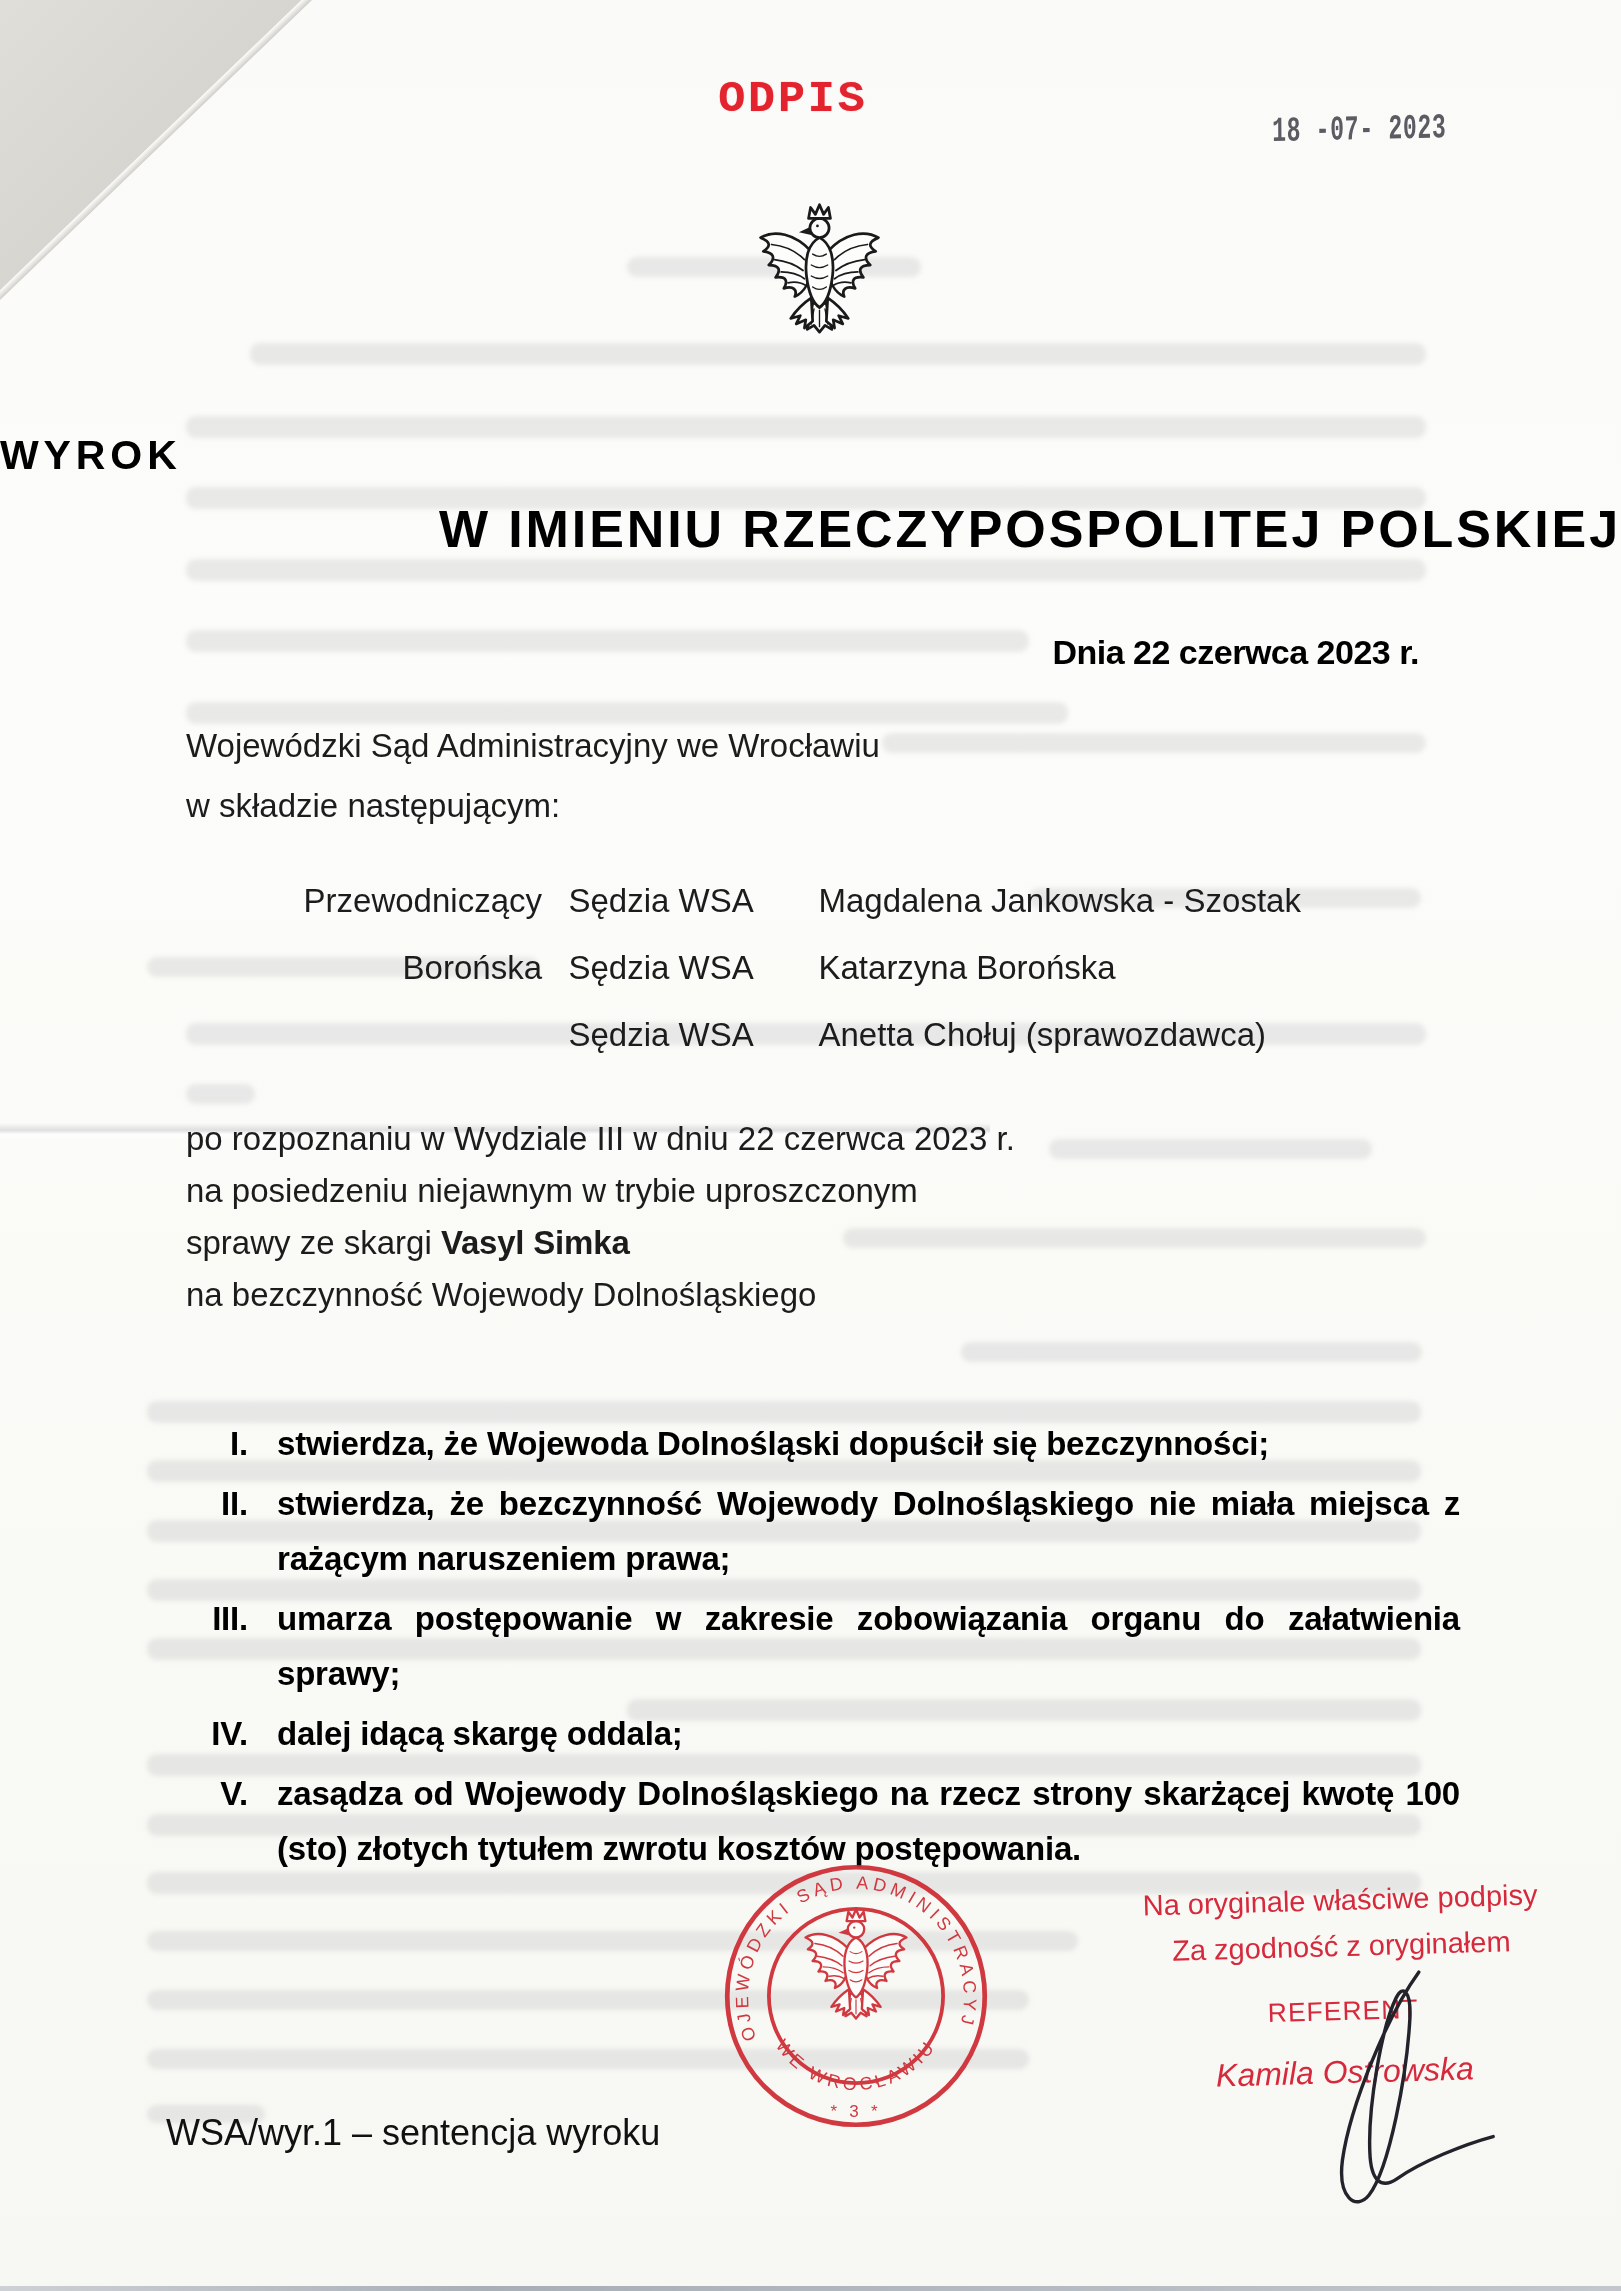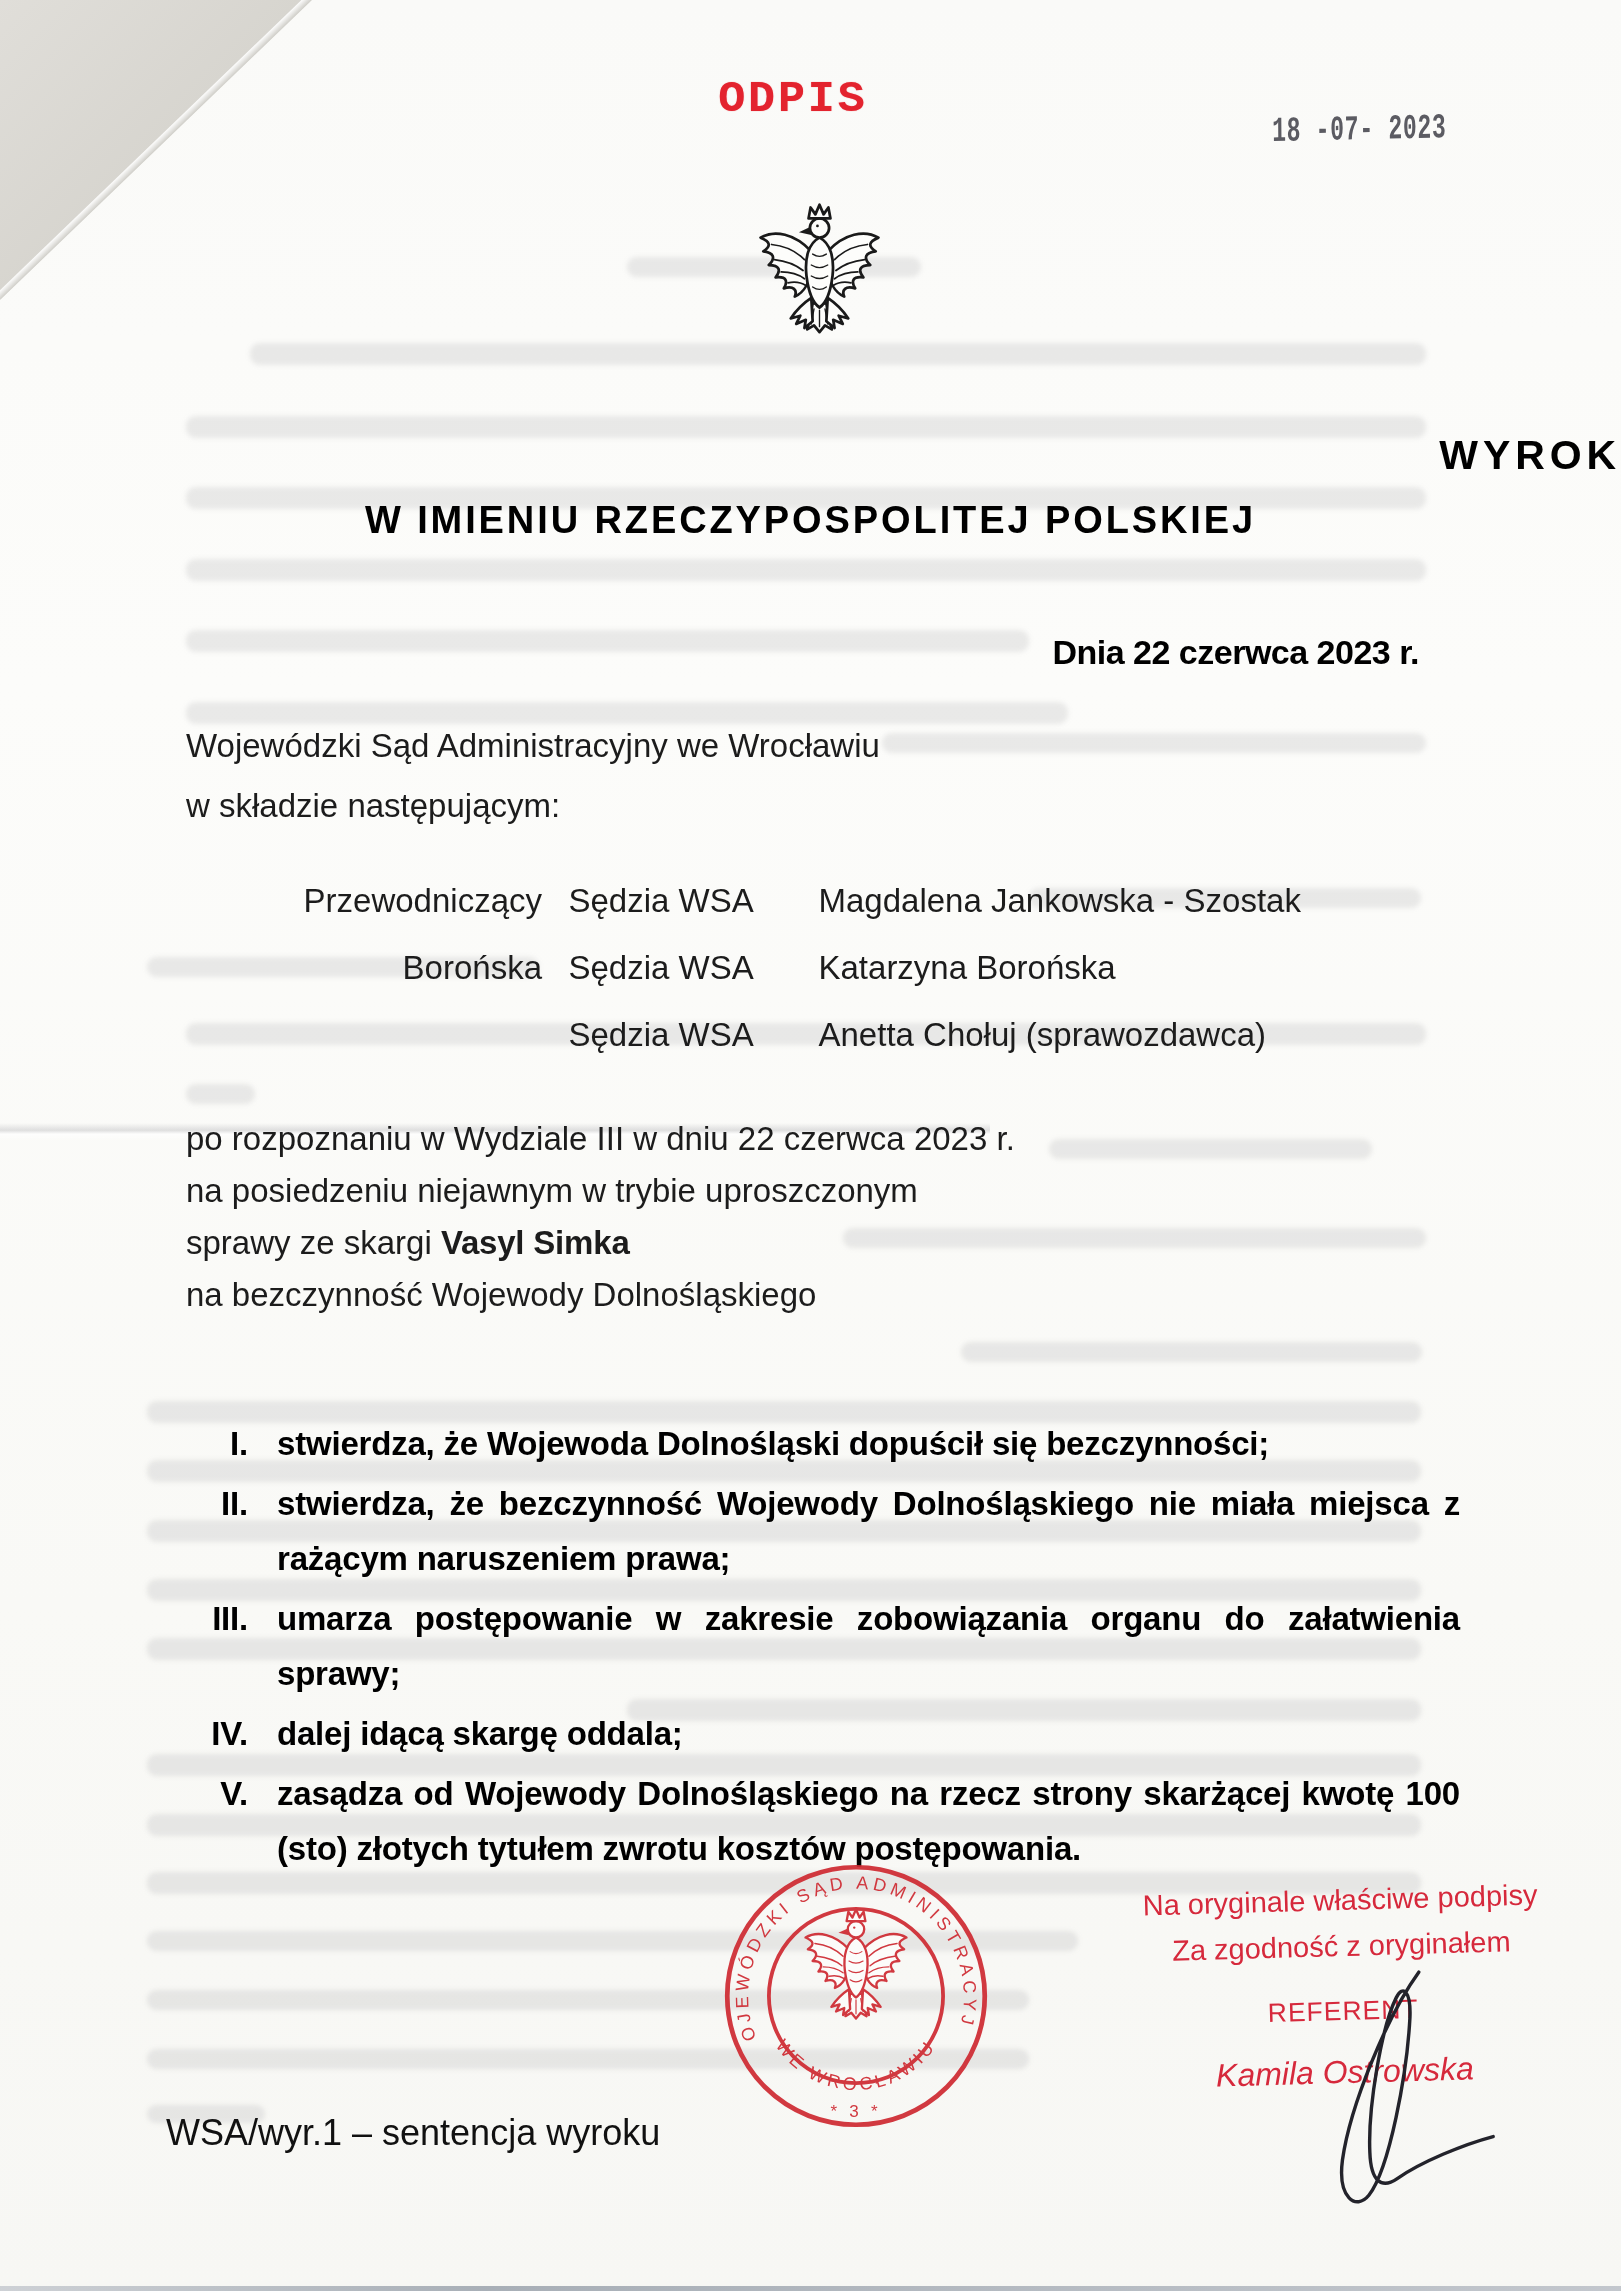--- a/index.html
+++ b/index.html
@@ -25,24 +25,24 @@
     filter:blur(2.5px);z-index:1;}
   
   .odpis{position:absolute;left:0;right:0;top:74px;text-align:center;z-index:3;
     font-family:"Liberation Mono",monospace;font-weight:bold;font-size:45px;letter-spacing:2.9px;
     color:var(--red-stamp);transform:translateX(-17.6px);text-shadow:0 0 1px rgba(227,35,46,.55);}
   .datestamp{position:absolute;left:1272px;top:112px;z-index:3;
     font-family:"Liberation Mono",monospace;font-weight:bold;font-size:35px;letter-spacing:1px;
     color:var(--gray-stamp);transform:scaleX(.66) rotate(-.8deg);transform-origin:left top;opacity:.9;}
   .caseno{position:absolute;left:146px;top:153px;font-size:33px;z-index:2;}
   .emblem{position:absolute;left:751px;top:202px;width:137px;height:161px;color:#1a1a1a;z-index:2;}
-  .title{position:absolute;left:0;right:0;top:432px;text-align:right;z-index:2;
+  .title{position:absolute;left:0;right:0;top:432px;text-align:left;z-index:2;
     font-weight:bold;font-size:41px;letter-spacing:4.9px;color:#000;}
-  .subtitle{position:absolute;left:0;right:0;top:499px;text-align:center;z-index:2;
-    font-weight:bold;font-size:38px;letter-spacing:2.9px;color:#000;}
+  .subtitle{position:absolute;left:0;right:0;top:499px;text-align:right;z-index:2;
+    font-weight:bold;font-size:52px;letter-spacing:2.9px;color:#000;}
   .dateline{position:absolute;right:202px;top:633px;z-index:2;
     font-weight:bold;font-size:34px;letter-spacing:-0.5px;color:#000;}
   .courtline{position:absolute;left:186px;top:727px;font-size:33px;z-index:2;}
   .compline{position:absolute;left:186px;top:787px;font-size:33px;z-index:2;}
   
   .panel{position:absolute;left:186px;top:882px;width:1157px;z-index:2;}
   .panel-row{display:flex;height:67px;font-size:33px;}
   .p-role{width:356px;text-align:right;flex:none;}
   .p-title{width:250px;margin-left:26.5px;flex:none;}
   .p-name{flex:1;}

